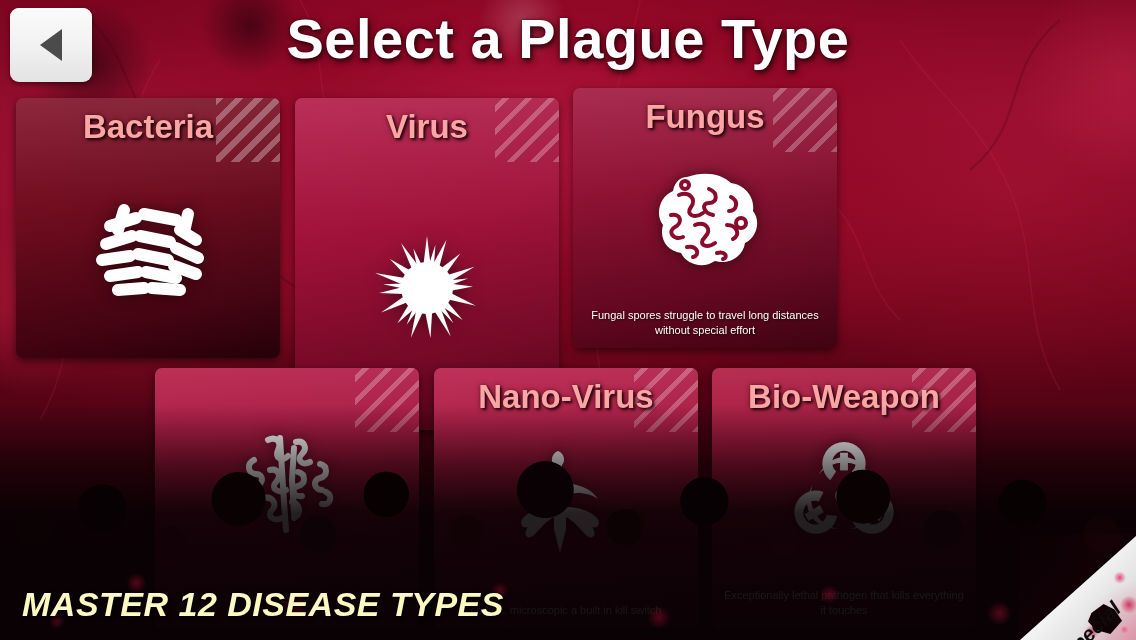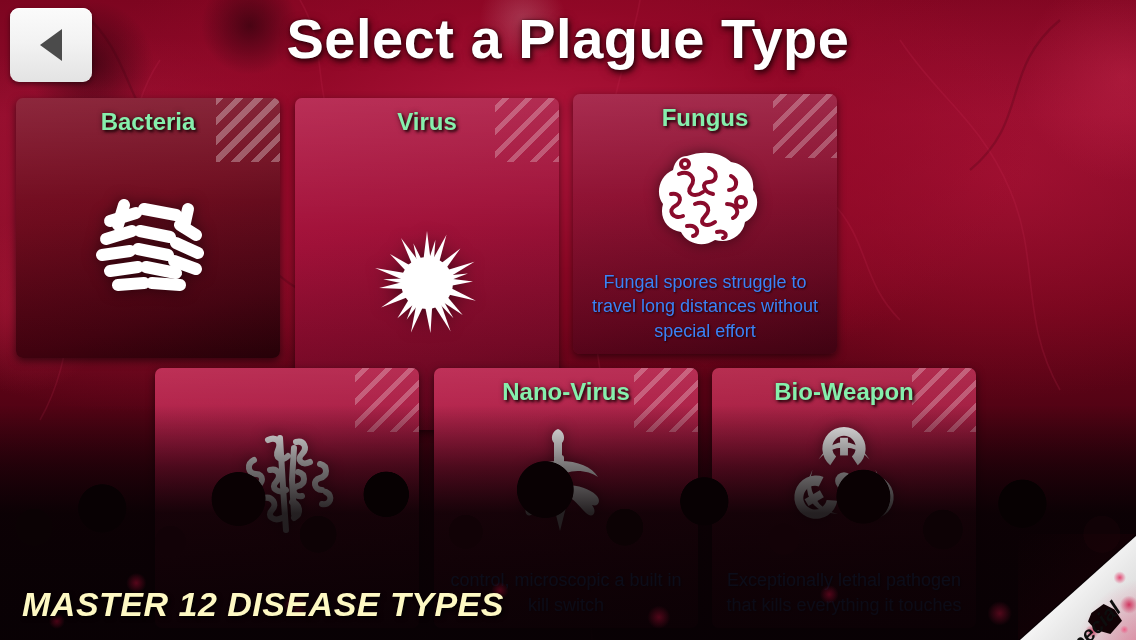--- a/index.html
+++ b/index.html
@@ -127,38 +127,38 @@
     background: linear-gradient(180deg, rgba(255,255,255,.12) 0%, rgba(255,255,255,.03) 40%, rgba(0,0,0,.14) 100%);
   }
   .card .inner {
     position: relative;
     width: 100%; height: 100%;
     display: flex; flex-direction: column;
     align-items: center;
   }
   .card .cname {
     margin-top: 10px;
-    font-size: 24px;
+    font-size: 33px;
     font-weight: bold;
-    color: #86efac;
+    color: #fca5a5;
     text-shadow: 2px 2px 3px rgba(25,0,6,.9), 0 0 5px rgba(0,0,0,.5);
     white-space: nowrap;
   }
   .card .icon-wrap {
     flex: 1 1 auto;
     display: flex; align-items: center; justify-content: center;
     width: 100%;
   }
   .card .icon-wrap svg { display: block; filter: drop-shadow(0 0 7px rgba(0,0,0,.5)); }
   .card .cdesc {
     width: 100%;
     padding: 0 10px 10px;
-    font-size: 18px;
+    font-size: 11px;
     line-height: 1.38;
-    color: #3b82f6;
+    color: #ffffff;
     text-align: center;
     text-shadow: 1px 1px 2px rgba(20,0,5,.85);
   }
 
   
   .corner {
     position: absolute;
     top: 0; right: 0;
     width: 64px; height: 64px;
     overflow: hidden;
@@ -345,21 +345,21 @@
               <polygon points="-2.5,-24 2.5,-24 0,-42" transform="rotate(209)"></polygon>
               <polygon points="-2.5,-24 2.5,-24 0,-44" transform="rotate(275)"></polygon>
               <polygon points="-2.5,-24 2.5,-24 0,-42" transform="rotate(341)"></polygon>
             </g>
           </g>
         </svg>
       </div>
     </div>
   </div>
 
-  <div class="card" style="left:573px; top:94px; width:264px; height:260px;">
+  <div class="card" style="left:573px; top:88px; width:264px; height:260px;">
     <div class="cbg" style="background:linear-gradient(165deg,#9d1038 0%,#8a0b2c 36%,#6a0620 74%,#4a0315 100%);"></div>
     <div class="gloss"></div>
     <div class="corner small">
         <div class="stripes"></div>
       </div>
     <div class="inner">
       <div class="cname">Fungus</div>
       <div class="icon-wrap">
         <svg width="124" height="106" viewBox="0 0 124 106">
           <path fill="#fff" d="M44 8 C 60 2, 78 4, 88 14 C 102 16, 112 28, 110 42

